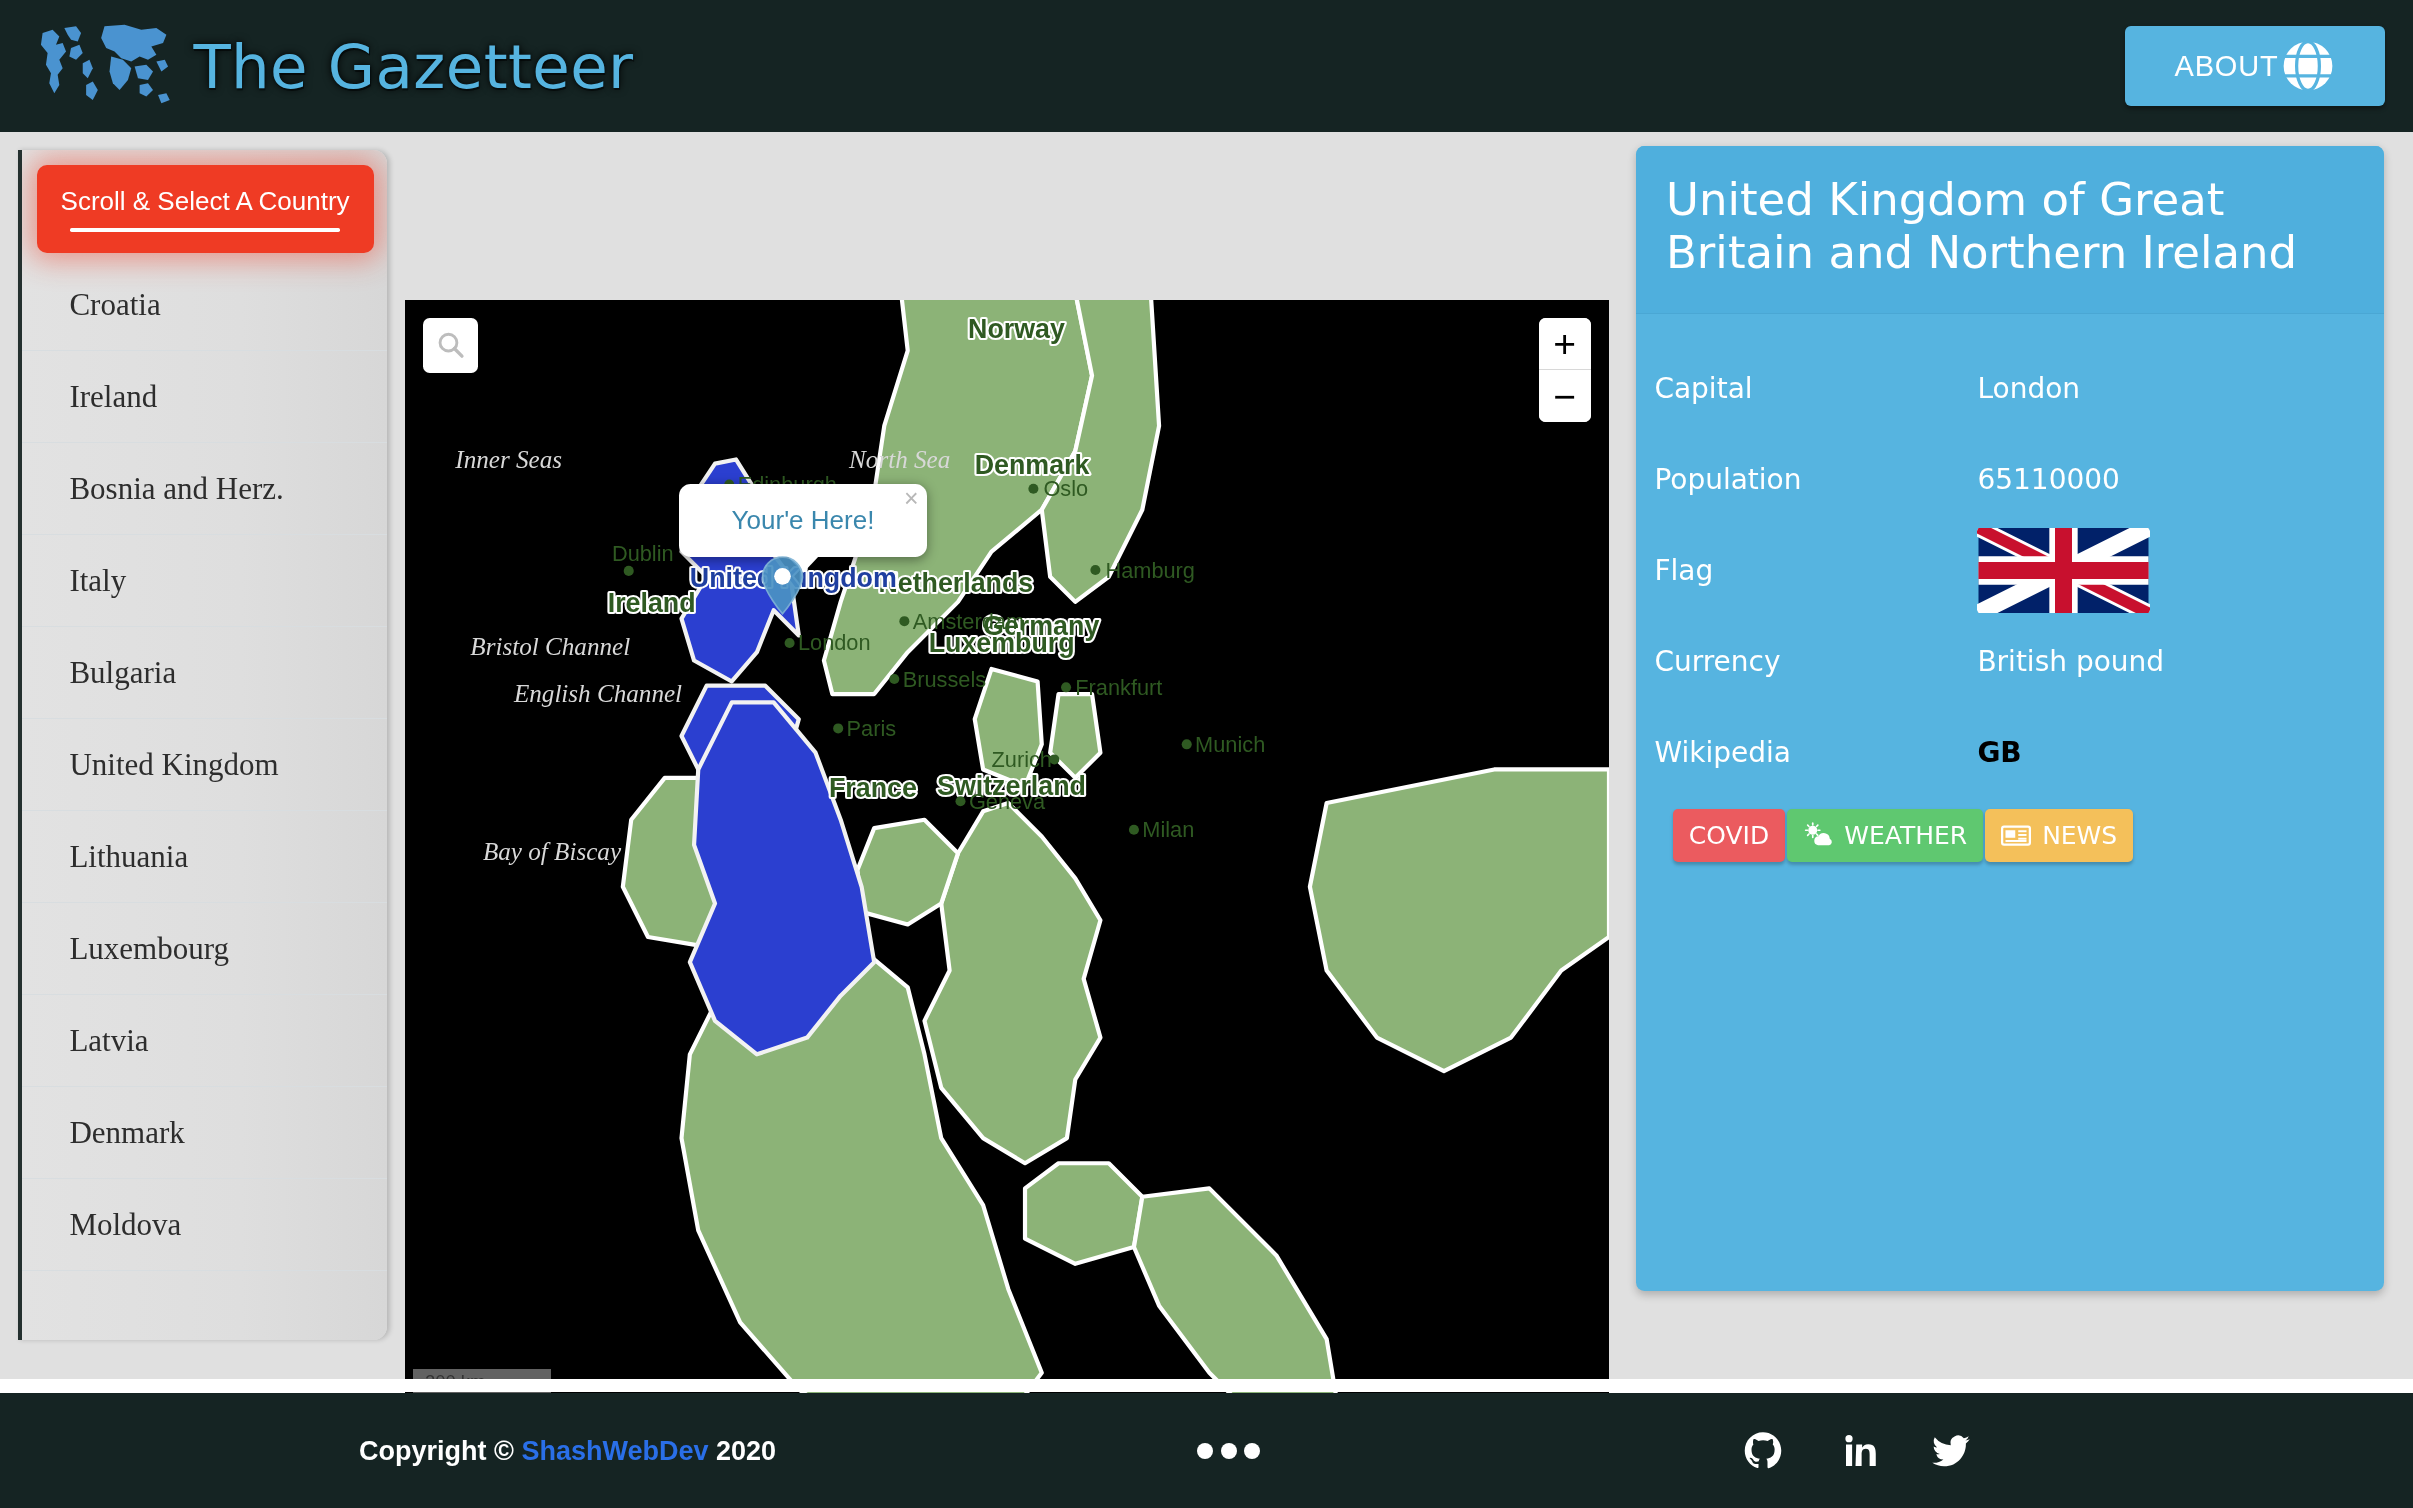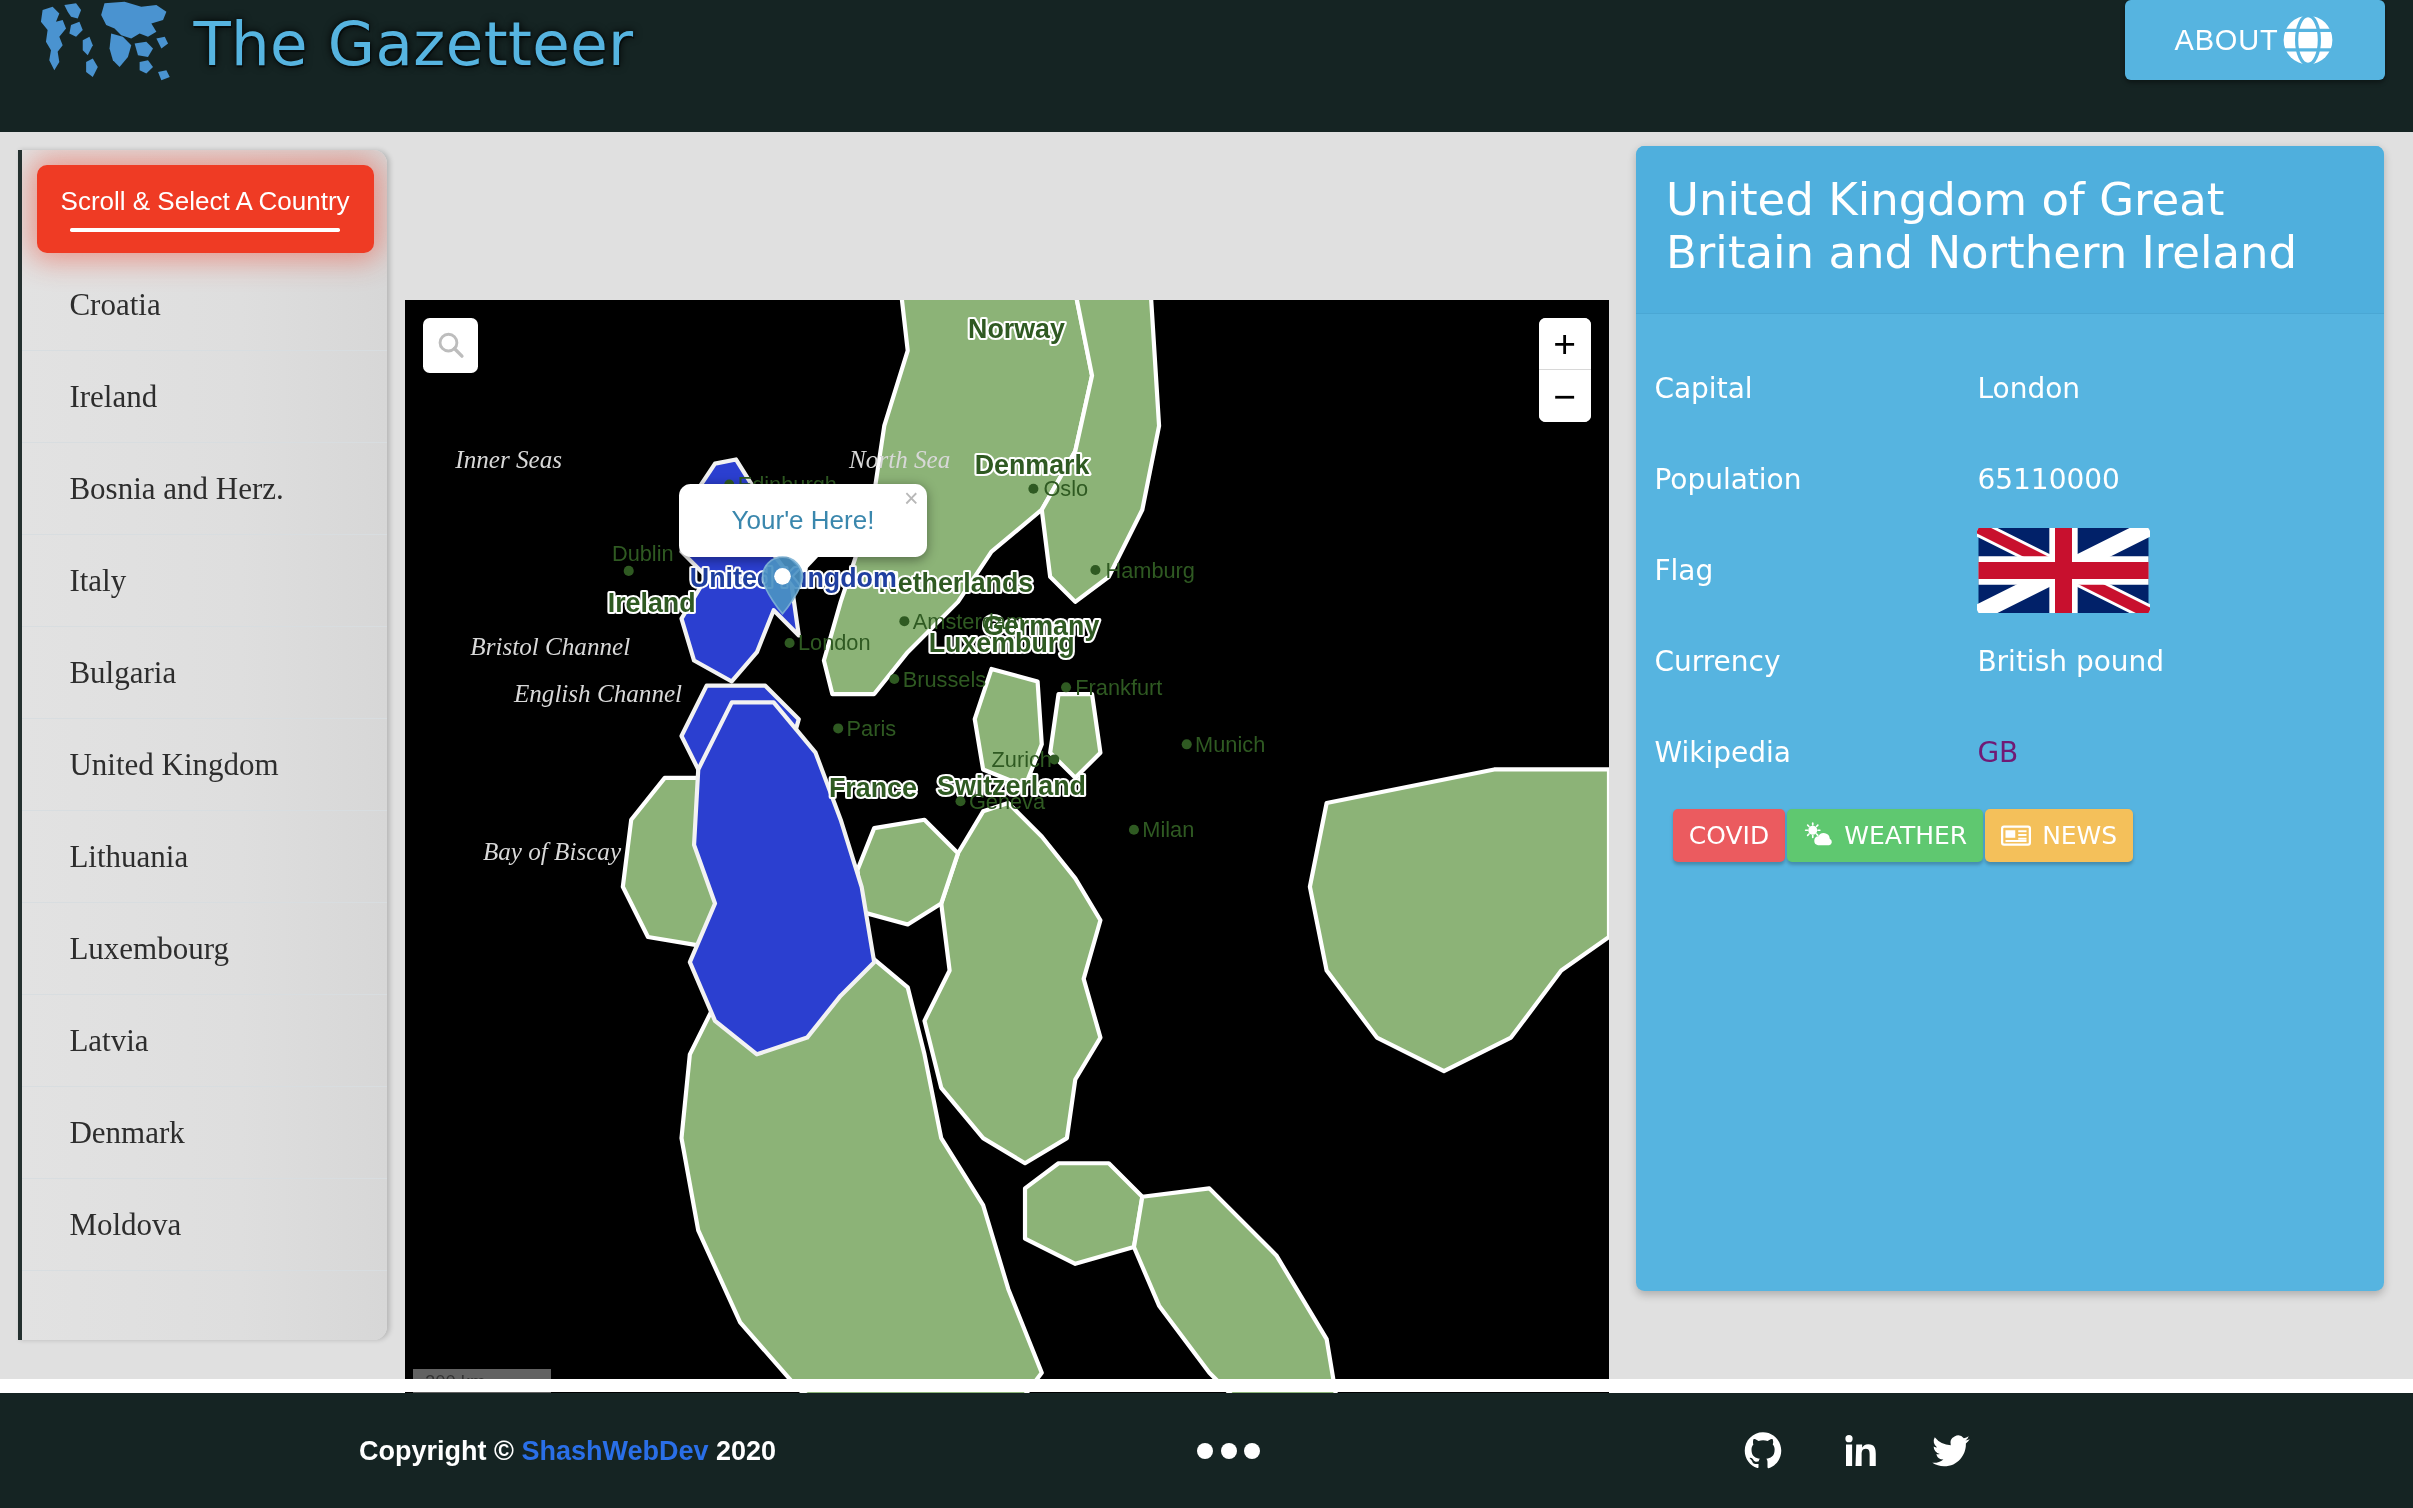--- a/index.html
+++ b/index.html
@@ -7,21 +7,21 @@
     width: 2413px; height: 1508px;
     font-family: "Liberation Sans", sans-serif;
     background: #ffffff;
     overflow: hidden;
   }
 
   
   #header {
     position: absolute; left: 0; top: 0; width: 2413px; height: 132px;
     background: #152423;
-    display: flex; align-items: flex-start; justify-content: space-between;
+    display: flex; align-items: center; justify-content: space-between;
     padding: 0 28.5px 0 34px;
   }
   #brand { display: flex; align-items: center; gap: 18.4px; }
   #logo-icon { width: 141px; height: 87px; display: block; }
   #brand-title {
     font-size: 61px; letter-spacing: 0.4px; color: #56b4e0;
     font-family: "DejaVu Sans", sans-serif; font-weight: 400;
     text-shadow: 0 0 1.7px #0c1414, 0 0 8.4px #000, 0.8px 1.7px 0 #0b1313;
   }
   #about-button {
@@ -147,21 +147,21 @@
     display: flex; align-items: center; min-height: 91px;
   }
   .info-label {
     width: 323px; color: #fff; font-size: 28px;
     font-family: "DejaVu Sans", sans-serif;
   }
   .info-value {
     color: #fff; font-size: 28px;
     font-family: "DejaVu Sans", sans-serif;
   }
-  #wikipedia-value { color: #701a75; }
+  #wikipedia-value { color: #000000; font-weight: bold; }
   #flag-image {
     width: 173px; height: 85px; display: block; border: 0;
   }
   #action-buttons {
     display: flex; gap: 2px; padding: 11.7px 0 0 18.4px; align-items: flex-start;
   }
   .action-btn {
     border: none; border-radius: 5px; color: #fff; cursor: pointer;
     font-size: 25px; height: 53px; padding: 0 16px;
     display: flex; align-items: center; gap: 11px;

